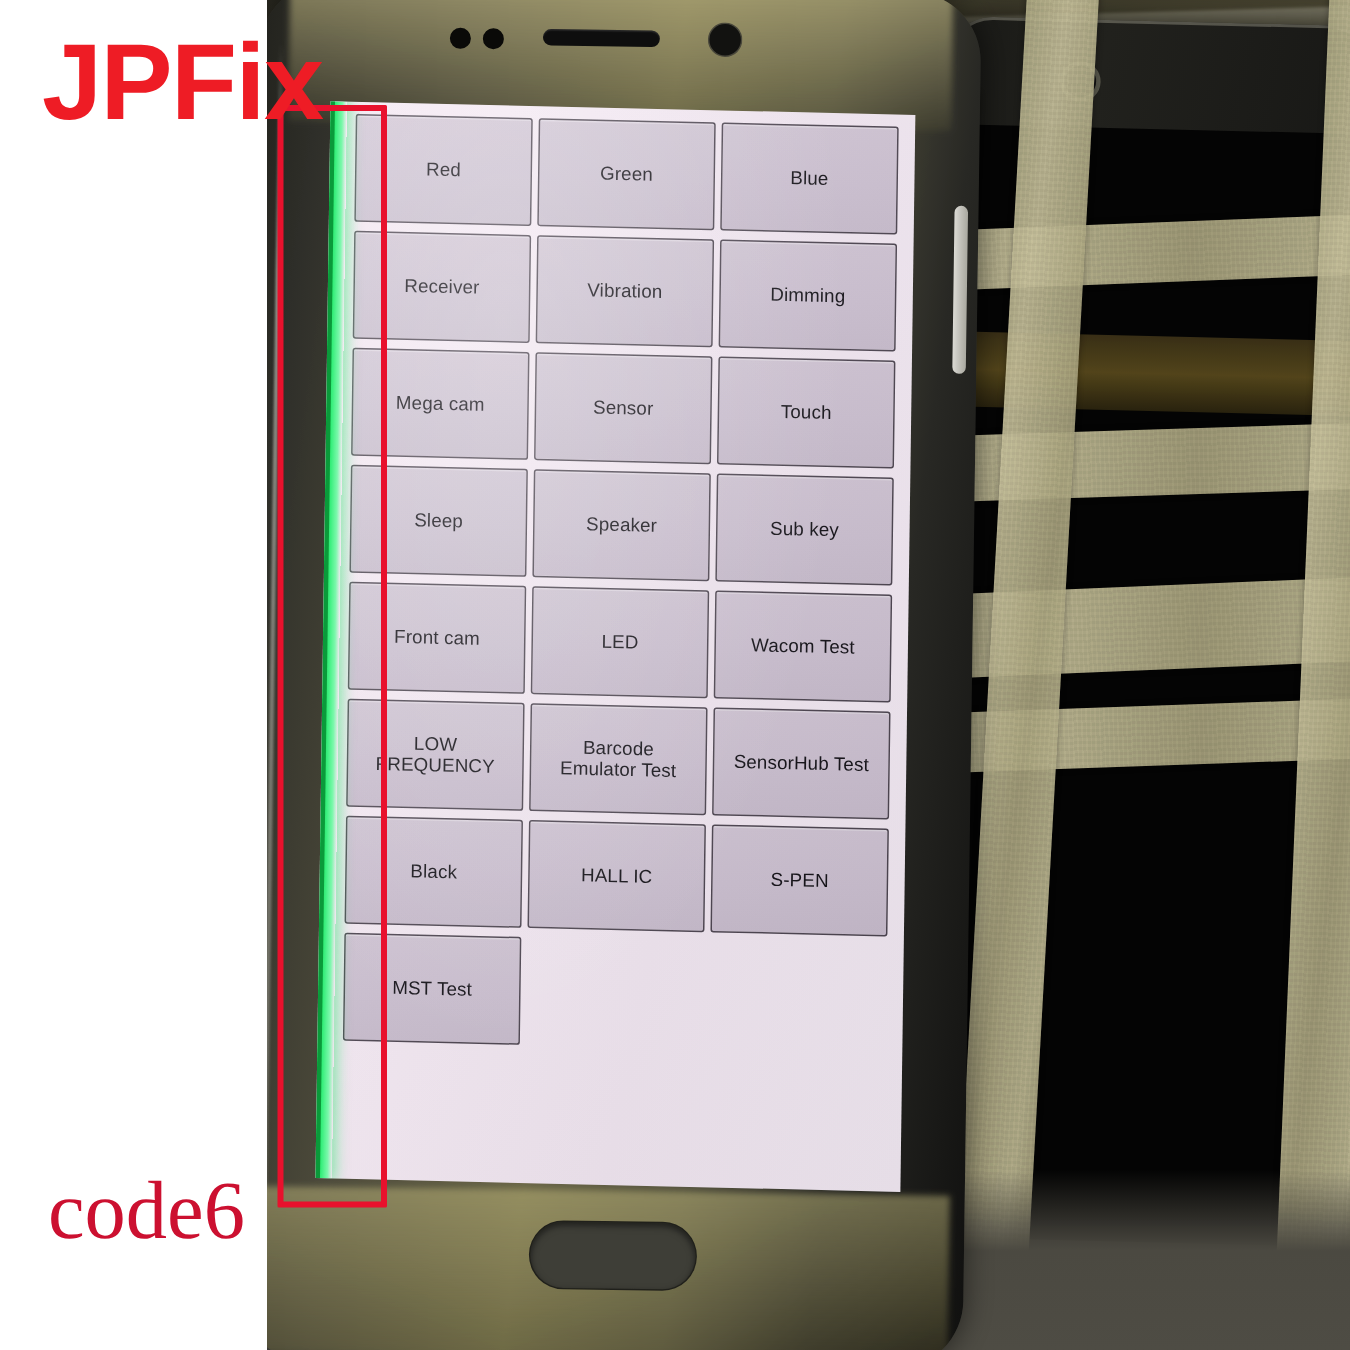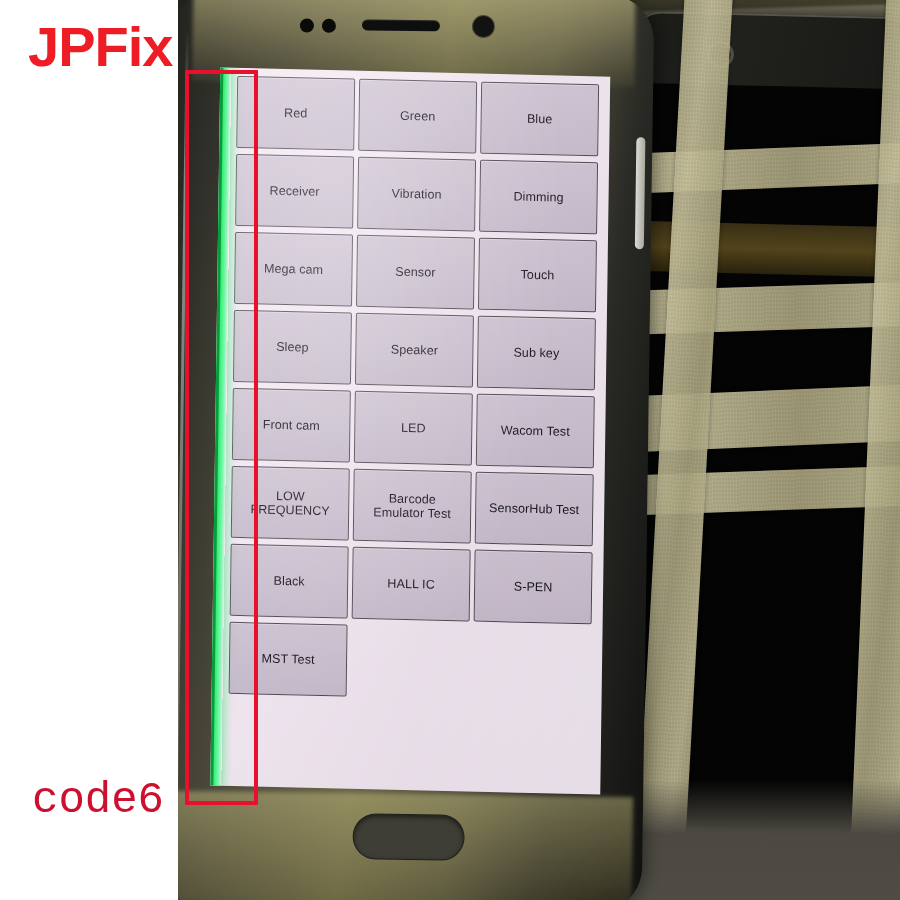--- a/index.html
+++ b/index.html
@@ -238,31 +238,31 @@
     position: absolute; left: 0; top: 0; width: 178px; height: 900px;
     background: #ffffff;
     z-index: 30;
   }
 
   
   .logo {
     position: absolute;
     left: 28px; top: 14px;
     font-family: "Liberation Sans", sans-serif;
-    font-size: 56px;
+    font-size: 72px;
     font-weight: 700;
     letter-spacing: -1px;
     z-index: 42;
     white-space: nowrap;
   }
   .code-label {
     position: absolute;
     left: 32px; top: 775px;
-    font-family: Liberation Mono, monospace;
-    font-size: 44px;
+    font-family: Liberation Serif, serif;
+    font-size: 55px;
     font-weight: 400;
     z-index: 42;
     white-space: nowrap;
   }
   .red-box {
     position: absolute;
     left: 185px; top: 70px;
     width: 73px; height: 735px;
     border: 4px solid #e8112d;
     border-radius: 1px;

